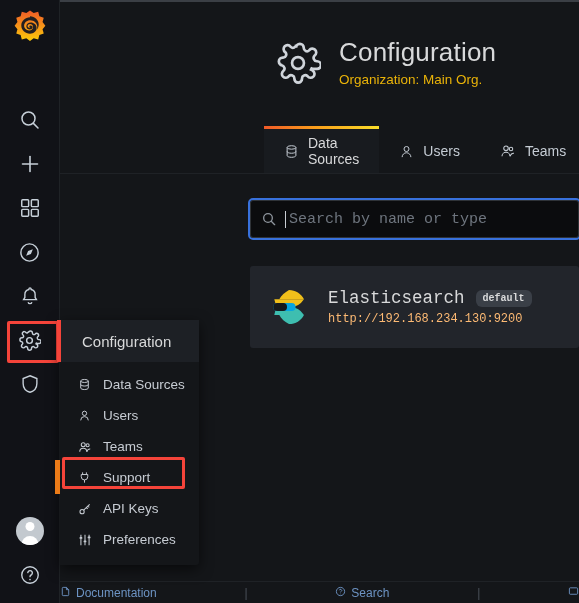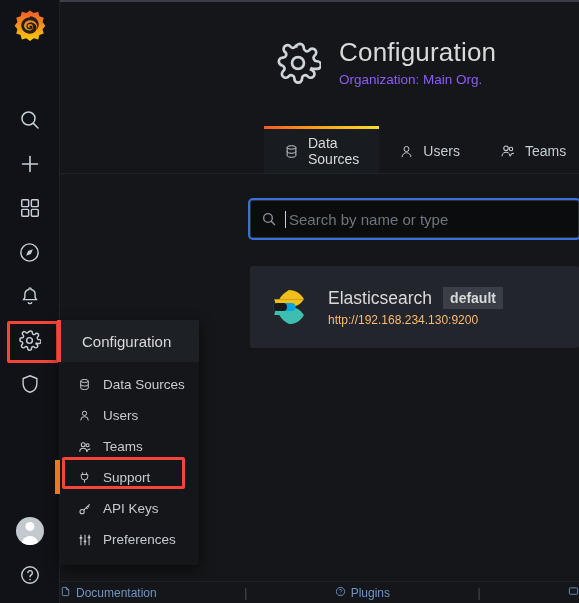--- a/index.html
+++ b/index.html
@@ -61,42 +61,42 @@
   .page-header {
     display: flex; align-items: flex-start;
     padding: 34px 0 0 215px;
     height: 126px;
   }
   .ph-icon { color: #cfd4da; margin-right: 18px; margin-top: 4px; }
   .ph-title {
     font-size: 26px; color: #d8d9da; font-weight: 400; line-height: 32px;
     letter-spacing: .2px;
   }
-  .ph-sub { font-size: 13.5px; color: #8b5cf6; margin-top: 4px; }
+  .ph-sub { font-size: 13.5px; color: #eab308; margin-top: 4px; }
 
   
   .tabs { position: relative; display: flex; align-items: stretch; height: 46px; padding-left: 204px; }
   .tab {
     display: flex; align-items: center; gap: 9px;
     padding: 0 20px; font-size: 14px; color: #c5ccd4;
     position: relative; height: 46px;
   }
   .tab.active { background: #181b1f; color: #d8d9da; }
   .tab.active::before {
     content: ""; position: absolute; left: 0; right: 0; top: -2px; height: 3px;
     background: linear-gradient(90deg, #f05a28 0%, #fa9f1b 45%, #fade2a 100%);
   }
   .tab .ticon { color: #c5ccd4; display: flex; }
 
   .tabs-underline {
     position: absolute; left: 0; right: 0; bottom: 0; height: 1px; background: #1f2226;
   }
 
   
-  .content { padding: 26px 16px 0 190px; }
+  .content { padding: 26px 16px 0 190px; font-family: Liberation Mono, monospace; }
   .search-wrap { width: 329px; }
   .search-box {
     display: flex; align-items: center;
     height: 38px; background: #0b0c0e;
     border: 1px solid #2f3338; border-radius: 3px;
     outline: 2px solid #3871dc; outline-offset: 0px;
     padding: 0 10px; gap: 8px;
   }
   .search-box .s-icon { color: #8e959d; display: flex; }
   .caret { width: 1px; height: 17px; background: #c8cdd3; }
@@ -105,22 +105,22 @@
   .ds-card {
     margin-top: 28px; width: 329px; height: 82px;
     background: #22252b; border-radius: 3px;
     display: flex; align-items: center; padding: 0 18px; gap: 18px;
   }
   .ds-logo { width: 42px; height: 42px; flex: none; }
   .ds-texts { display: flex; flex-direction: column; gap: 4px; justify-content: center; }
   .ds-titleline { display: flex; align-items: center; gap: 11px; }
   .ds-name { font-size: 17.5px; color: #d8d9da; }
   .ds-badge {
-    font-size: 14px; color: #d8d9da; background: #3a3f47;
-    border-radius: 0; padding: 3px 7px; font-weight: bold;
+    font-size: 10px; color: #d8d9da; background: #3a3f47;
+    border-radius: 6px; padding: 3px 7px; font-weight: bold;
   }
   .ds-url { font-size: 12px; color: #fdba74; }
 
   
   .footer {
     position: absolute; left: 60px; right: 0; bottom: 0; height: 22px;
     border-top: 1px solid #1f2226;
     display: flex; align-items: center; justify-content: space-between;
     gap: 8px; font-size: 12px; color: #6d94c4; overflow: hidden;
   }
@@ -370,21 +370,21 @@
     </span>
     <span class="f-sep">|</span>
     <span class="f-link">
       <span>
         <svg width="11" height="11" viewBox="0 0 24 24" fill="none" stroke="currentColor" stroke-width="2">
           <circle cx="12" cy="12" r="9"></circle>
             <path d="M9.6 9.3a2.5 2.5 0 114.1 2.3c-.9.7-1.7 1.1-1.7 2.2"></path>
             <circle cx="12" cy="17.2" r=".9" fill="currentColor" stroke="none"></circle>
         </svg>
       </span>
-      <span>Plugins</span>
+      <span>Search</span>
     </span>
     <span class="f-sep">|</span>
     <span class="f-link">
       <span>
         <svg width="11" height="11" viewBox="0 0 24 24" fill="none" stroke="currentColor" stroke-width="2">
           <rect x="3" y="4" width="18" height="14" rx="2"></rect>
         </svg>
       </span>
     </span>
   </div>

